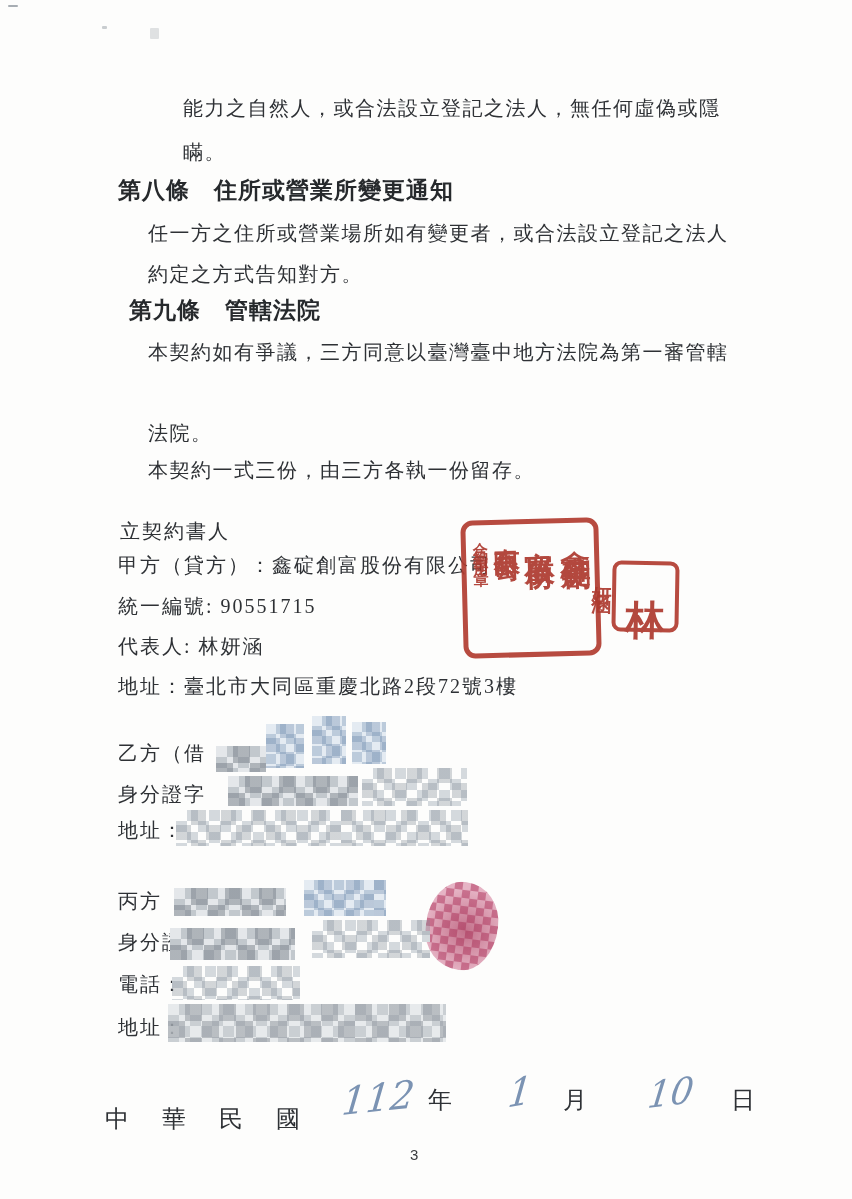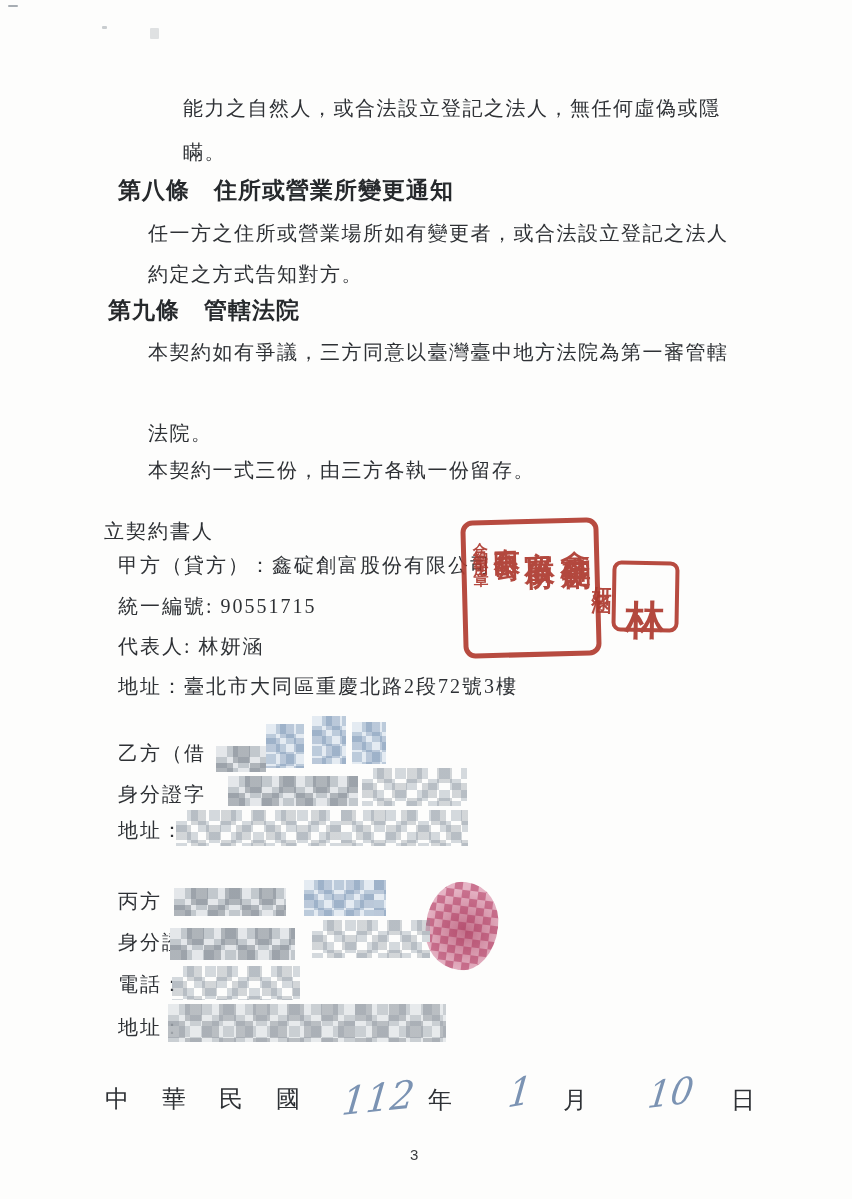--- a/index.html
+++ b/index.html
@@ -57,21 +57,21 @@
   .seal-big .side{font-size:15px;letter-spacing:7px;margin-left:2px;padding-top:2px;}
   .seal-small{
     left:612px;top:561px;width:67px;height:71px;
     border:4px solid #b23c31;border-radius:9px;
     transform:rotate(1deg);padding:2px 1px;opacity:.92;
   }
   .seal-small .nm-main{display:block;font-size:40px;line-height:1.45;}
   .seal-small .nm-sub{display:block;font-size:20px;letter-spacing:8px;padding-top:4px;}
   
   .date-el{position:absolute;font-size:24px;white-space:nowrap;}
-  .era{letter-spacing:33px;}
+  .era{letter-spacing:33px;margin-top:20px;}
   .hw{
     font-style:italic;color:#7b93b3;
     font-family:"DejaVu Serif",cursive;font-weight:normal;
   }
   .pageno{
     position:absolute;left:410px;top:1146px;
     font-family:"Liberation Sans","DejaVu Sans",sans-serif;
     font-size:15px;color:#3a3d40;
   }
 </style>
@@ -84,27 +84,27 @@
   <div class="speck" style="left:102px;top:26px;width:5px;height:3px;opacity:.6;"></div>
   <div class="speck" style="left:150px;top:28px;width:9px;height:11px;opacity:.35;"></div>
 
   <div class="ln" style="left:183px;top:96px;">能力之自然人，或合法設立登記之法人，無任何虛偽或隱</div>
   <div class="ln" style="left:183px;top:140px;">瞞。</div>
 
   <div class="ln hd" style="left:118px;top:177px;">第八條　住所或營業所變更通知</div>
   <div class="ln" style="left:148px;top:221px;">任一方之住所或營業場所如有變更者，或合法設立登記之法人</div>
   <div class="ln" style="left:148px;top:262px;">約定之方式告知對方。</div>
 
-  <div class="ln hd" style="left:108px;top:297px;">第九條　管轄法院</div>
+  <div class="ln hd" style="left:129px;top:297px;">第九條　管轄法院</div>
   <div class="ln" style="left:148px;top:340px;">本契約如有爭議，三方同意以臺灣臺中地方法院為第一審管轄</div>
   <div class="ln" style="left:148px;top:381px;margin-top:40px;">法院。</div>
 
   <div class="ln" style="left:148px;top:458px;">本契約一式三份，由三方各執一份留存。</div>
 
-  <div class="ln sig" style="left:104px;top:519px;">立契約書人</div>
+  <div class="ln sig" style="left:120px;top:519px;">立契約書人</div>
   <div class="ln sig" style="left:118px;top:553px;">甲方（貸方）：鑫碇創富股份有限公司</div>
   <div class="ln sig" style="left:118px;top:594px;">統一編號: 90551715</div>
   <div class="ln sig" style="left:118px;top:634px;">代表人: 林妍涵</div>
   <div class="ln sig" style="left:118px;top:674px;">地址：臺北市大同區重慶北路2段72號3樓</div>
 
   <div class="seal seal-big">
     <span class="col c1">鑫碇創</span>
     <span class="col c2">富股份</span>
     <span class="col c3">有限公司</span>
     <span class="col side">合約專用章</span>

